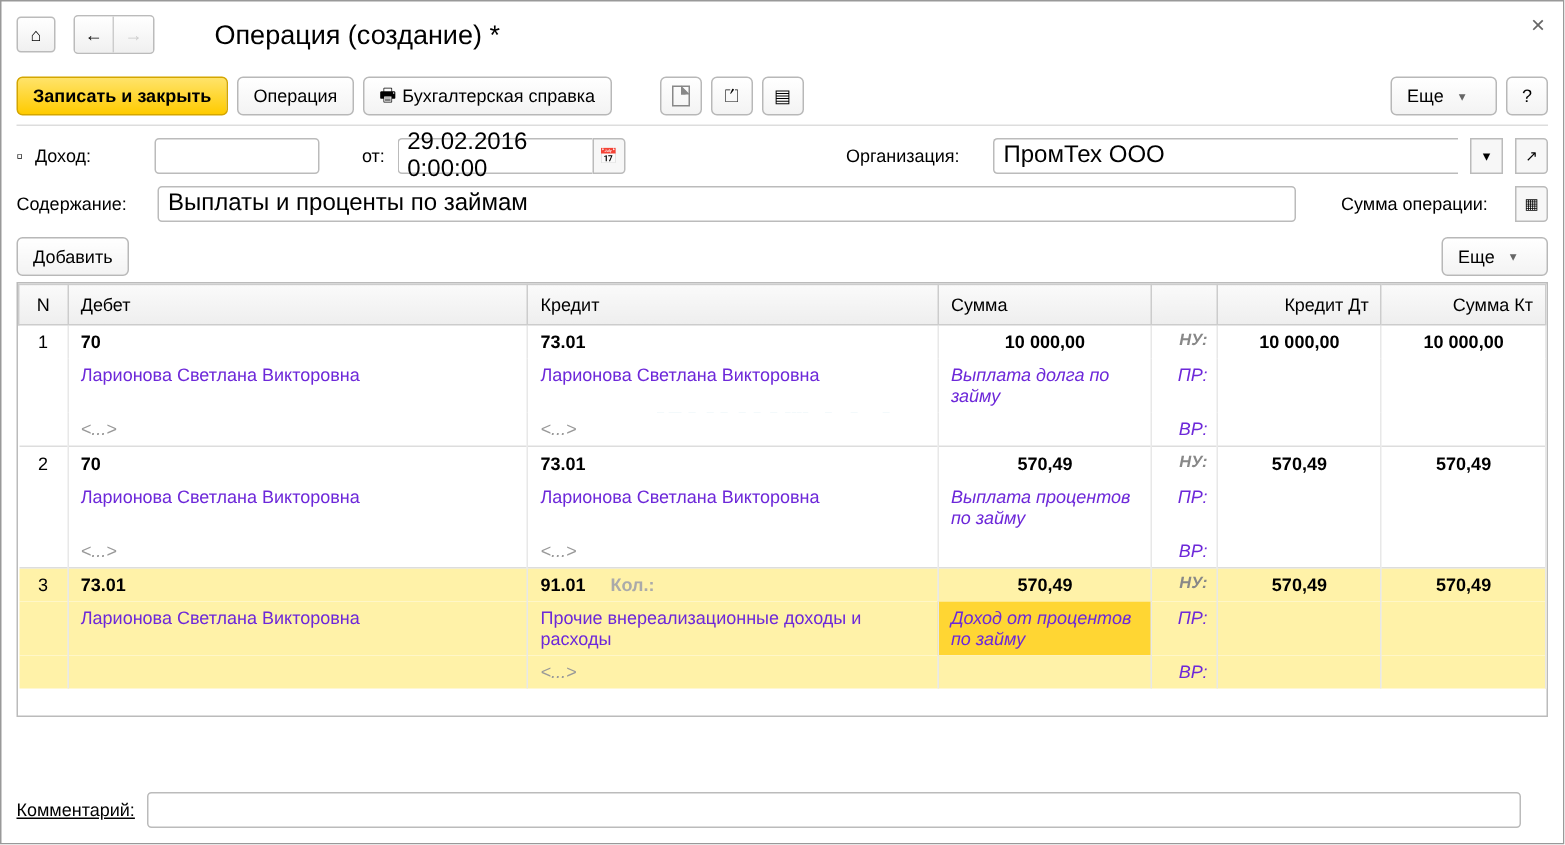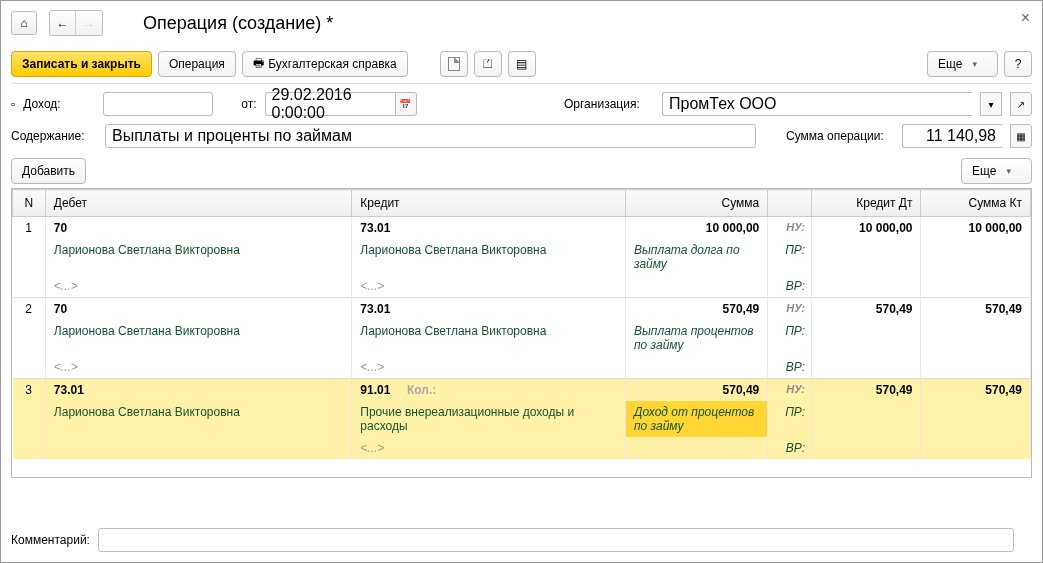--- a/index.html
+++ b/index.html
@@ -29,37 +29,37 @@
 .org-field { width: 310px; border-radius: 3px 0 0 3px; border-right: none; }
 .content-field { flex: 1; }
 .sum-field { width: 100px; text-align: right; justify-content: flex-end; border-radius: 3px 0 0 3px; border-right: none; }
 .tbl-toolbar { display: flex; margin-top: 10px; }
 .table-wrap { border: 1px solid #bbb; margin-top: 4px; height: 290px; overflow: auto; font-size: 12px; }
 table { width: 100%; border-collapse: collapse; }
 thead th { background: linear-gradient(#fafafa,#eee); border: 1px solid #ccc; padding: 6px 8px; text-align: left; font-weight: normal; font-size: 12px; }
 thead th.num-col { width: 30px; text-align: center; }
 thead th.debit-col { width: 280px; }
 thead th.credit-col { width: 250px; }
-thead th.sum-col { width: 130px; text-align: right; }
+thead th.sum-col { width: 130px; }
 thead th.tag-col { width: 40px; }
 thead th.sdt-col, thead th.skt-col { width: 100px; text-align: right; }
 tbody td { border-right: 1px solid #e8e8e8; padding: 4px 8px; vertical-align: top; }
 tbody tr.row-main td { border-top: 1px solid #ddd; font-weight: bold; }
 tbody tr.row-main td.n { text-align: center; font-weight: normal; }
-tbody tr.row-sub td { font-size: 12px; color: #14532d; font-weight: normal; }
+tbody tr.row-sub td { font-size: 12px; color: #6d28d9; font-weight: normal; }
 tbody tr.row-sub td.el { font-style: italic; color: #999; }
-tbody td.r { text-align: right; }
+tbody td.r { text-align: center; }
 tbody td.tag { font-style: italic; color: #888; font-size: 11px; text-align: right; padding-right: 6px; font-weight: normal; }
 tbody td.desc { font-style: italic; }
 tr.sel td { background: #fff2a8; }
 tr.sel-main td { background: #fff2a8; border-top: 1px solid #ddd; font-weight: bold; }
 tr.sel-main td.n { text-align: center; font-weight: normal; }
 tr.sel-desc td.desc-hl { background: #ffd633; }
 .il { color: #aaa; }
-.comment-row { position: absolute; bottom: 10px; left: 10px; right: 28px; display: flex; align-items: center; gap: 8px; font-size: 12px; }
+.comment-row { position: absolute; bottom: 10px; left: 10px; right: 28px; display: flex; align-items: center; gap: 8px; font-size: 12px; text-decoration: underline; }
 .comment-field { flex: 1; height: 24px; border: 1px solid #bbb; border-radius: 3px; }
 .doc-ico { width:12px; height:14px; border:1px solid #888; display:inline-block; position:relative; }
 .doc-ico::after { content:""; position:absolute; right:-1px; top:-1px; border:3px solid transparent; border-left-color:#888; border-bottom-color:#888; }
 .watermark { position:absolute; left:50%; top:256px; transform:translateX(-50%); font-size:32px; color:#cfe4ee; font-weight:bold; letter-spacing:2px; pointer-events:none; z-index:0;font-family:Liberation Mono, monospace; }
 .watermark-sub { position:absolute; left:50%; top:305px; transform:translateX(-50%); font-size:9px; color:#d8e4e9; letter-spacing:3px; pointer-events:none; }
 .table-wrap { position:relative; z-index:1; background:transparent; }
 tbody tr { background:#fff; }
 </style>
 </head>
 <body>
@@ -114,21 +114,20 @@
     <span class="field org-field">ПромТех ООО</span>
     <span class="date-btn" style="border-radius:0">▾</span>
     <span class="date-btn">↗</span>
   </div>
 
   <div class="form-row">
     <span class="label" style="min-width:86px">Содержание:</span>
     <span class="field content-field">Выплаты и проценты по займам</span>
     <span style="width:14px"></span>
     <span style="min-width:108px">Сумма операции:</span>
-    <span class="field sum-field">11 140,98</span>
     <span class="date-btn">▦</span>
   </div>
 
   <div class="tbl-toolbar">
     <button class="btn">Добавить</button>
     <span class="spacer"></span>
     <button class="btn btn-more">Еще</button>
   </div>
 
   <div class="table-wrap">

